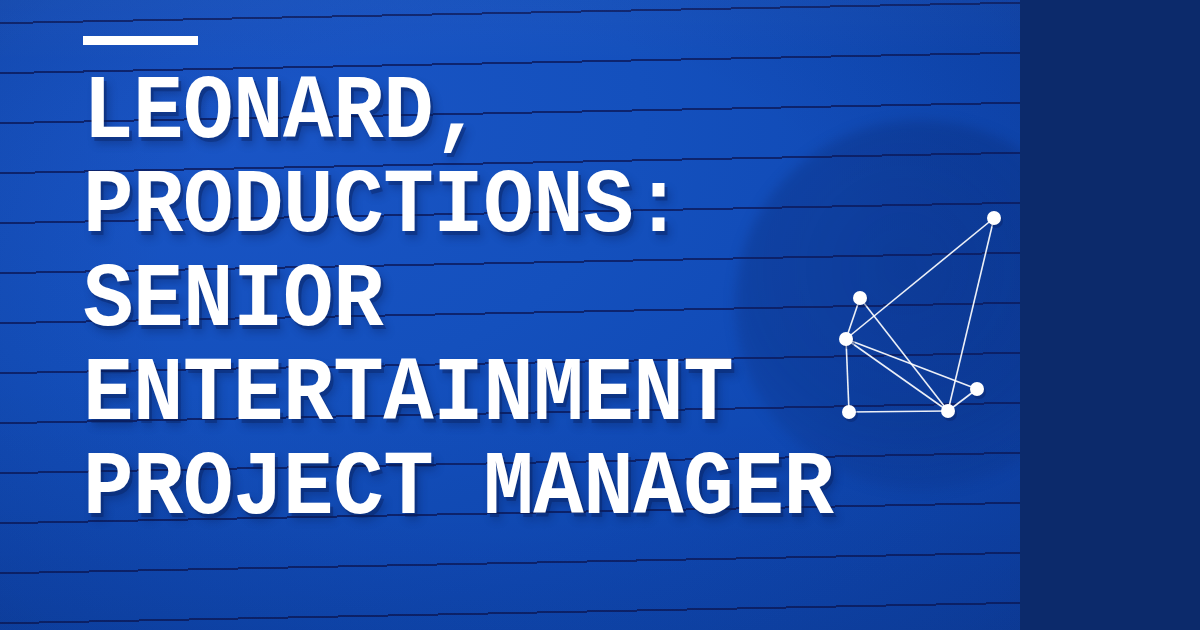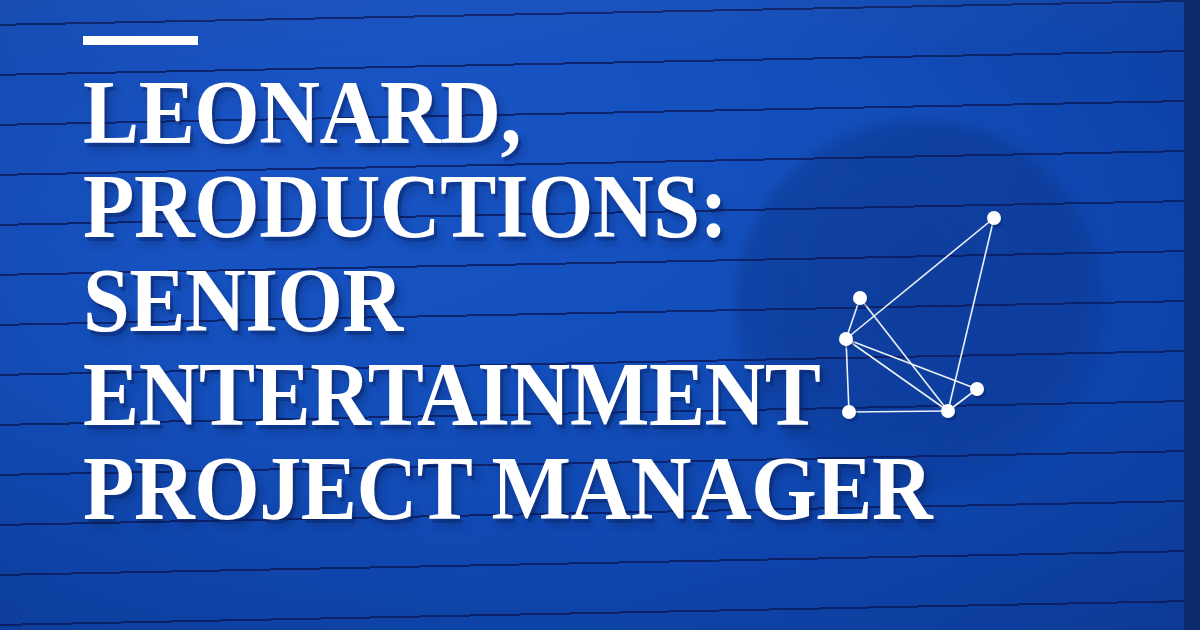--- a/index.html
+++ b/index.html
@@ -5,25 +5,25 @@
 <style>
   html, body {
     margin: 0;
     padding: 0;
     background: #0c2a6b;
   }
   * { box-sizing: border-box; }
 
   .card {
     position: relative;
-    width: 1184px;
+    width: 1020px;
     height: 630px;
     overflow: hidden;
     background: #0f766e;
-    font-family: Liberation Serif, serif;
+    font-family: Liberation Mono, monospace;
     -webkit-font-smoothing: antialiased;
   }
 
   
   .bg-base {
     position: absolute;
     inset: 0;
     background:
       radial-gradient(120% 130% at 22% 18%, #1a55c6 0%, #1450bd 34%, #0f48b3 62%, #0d41a6 100%);
   }

